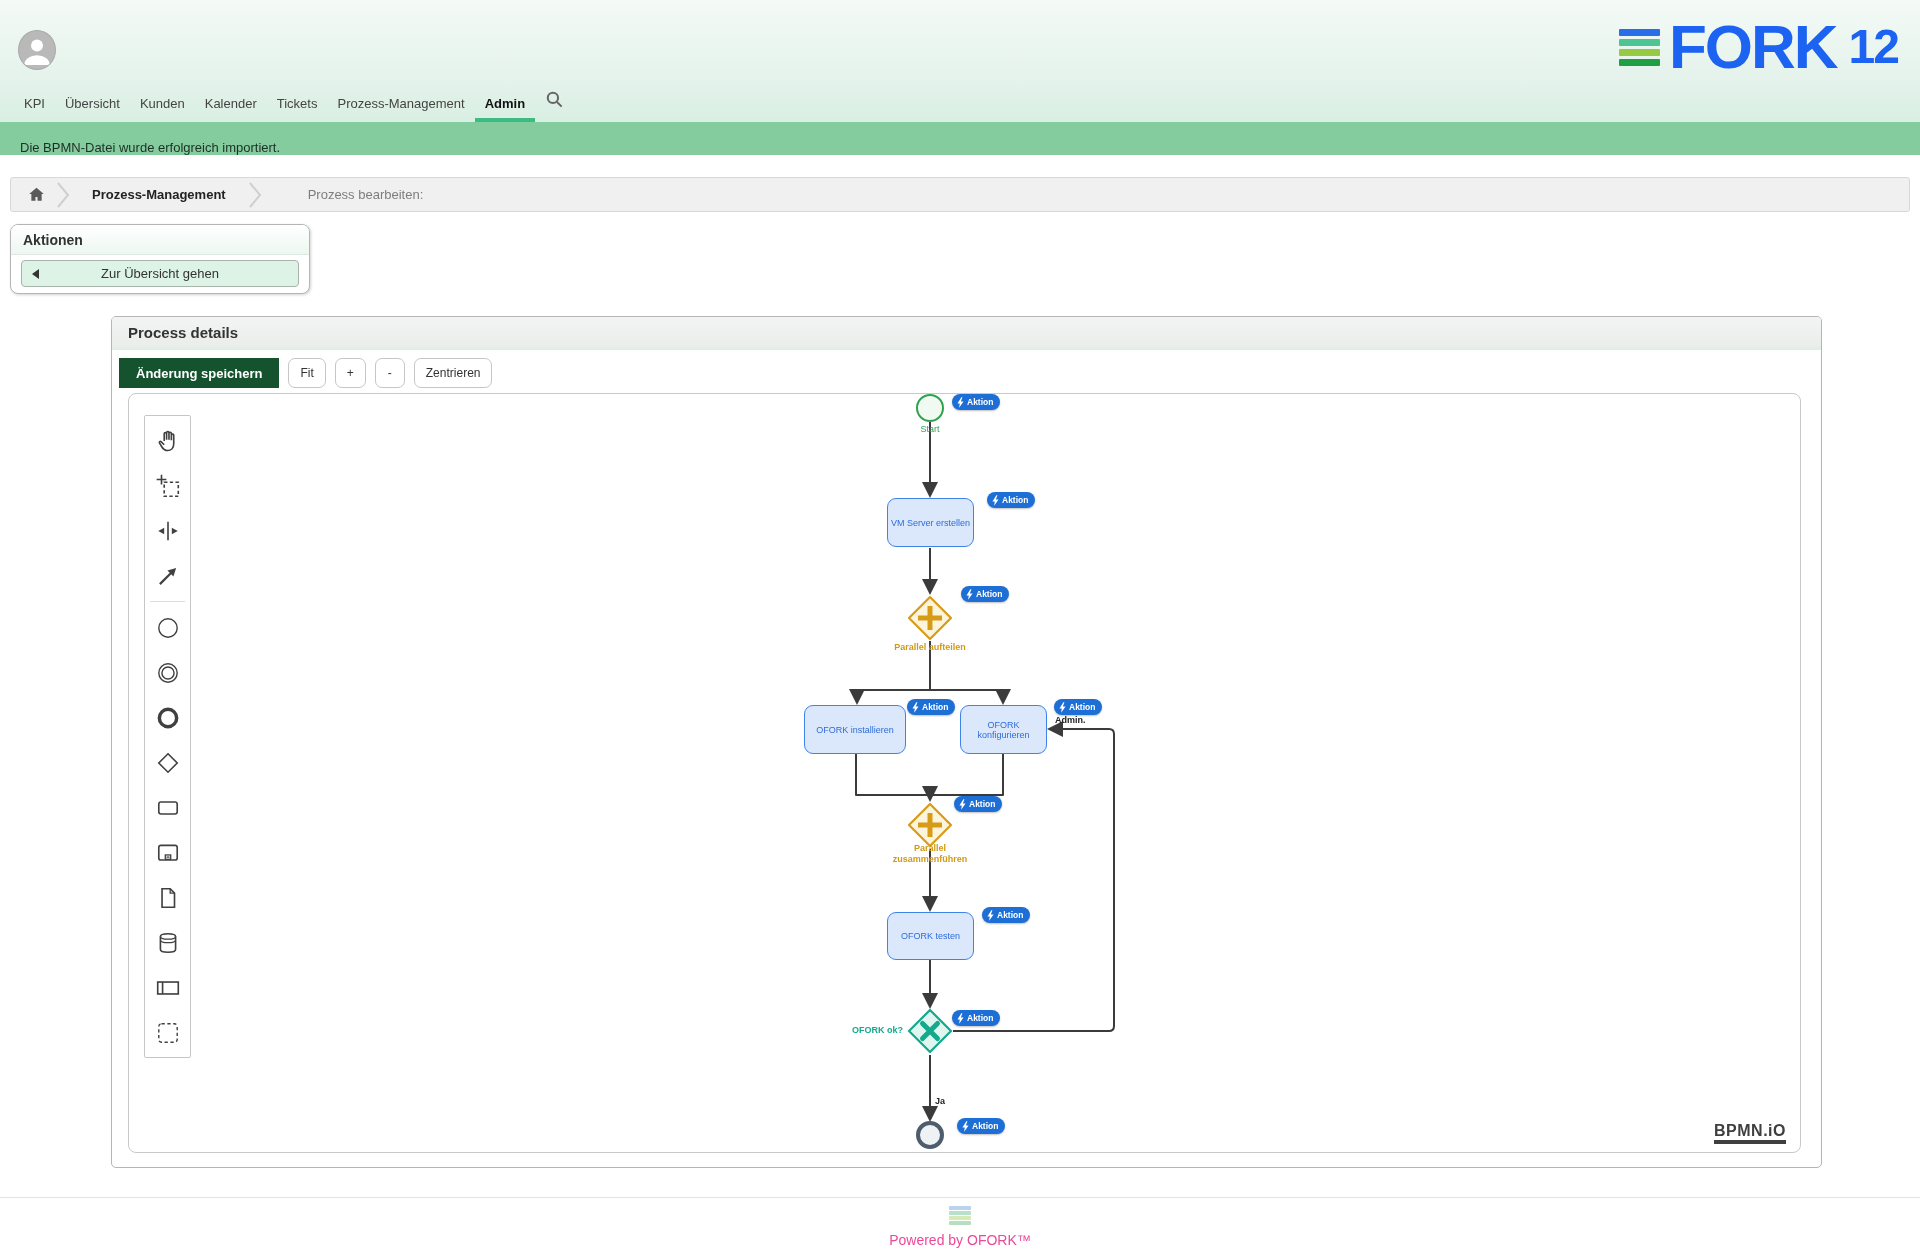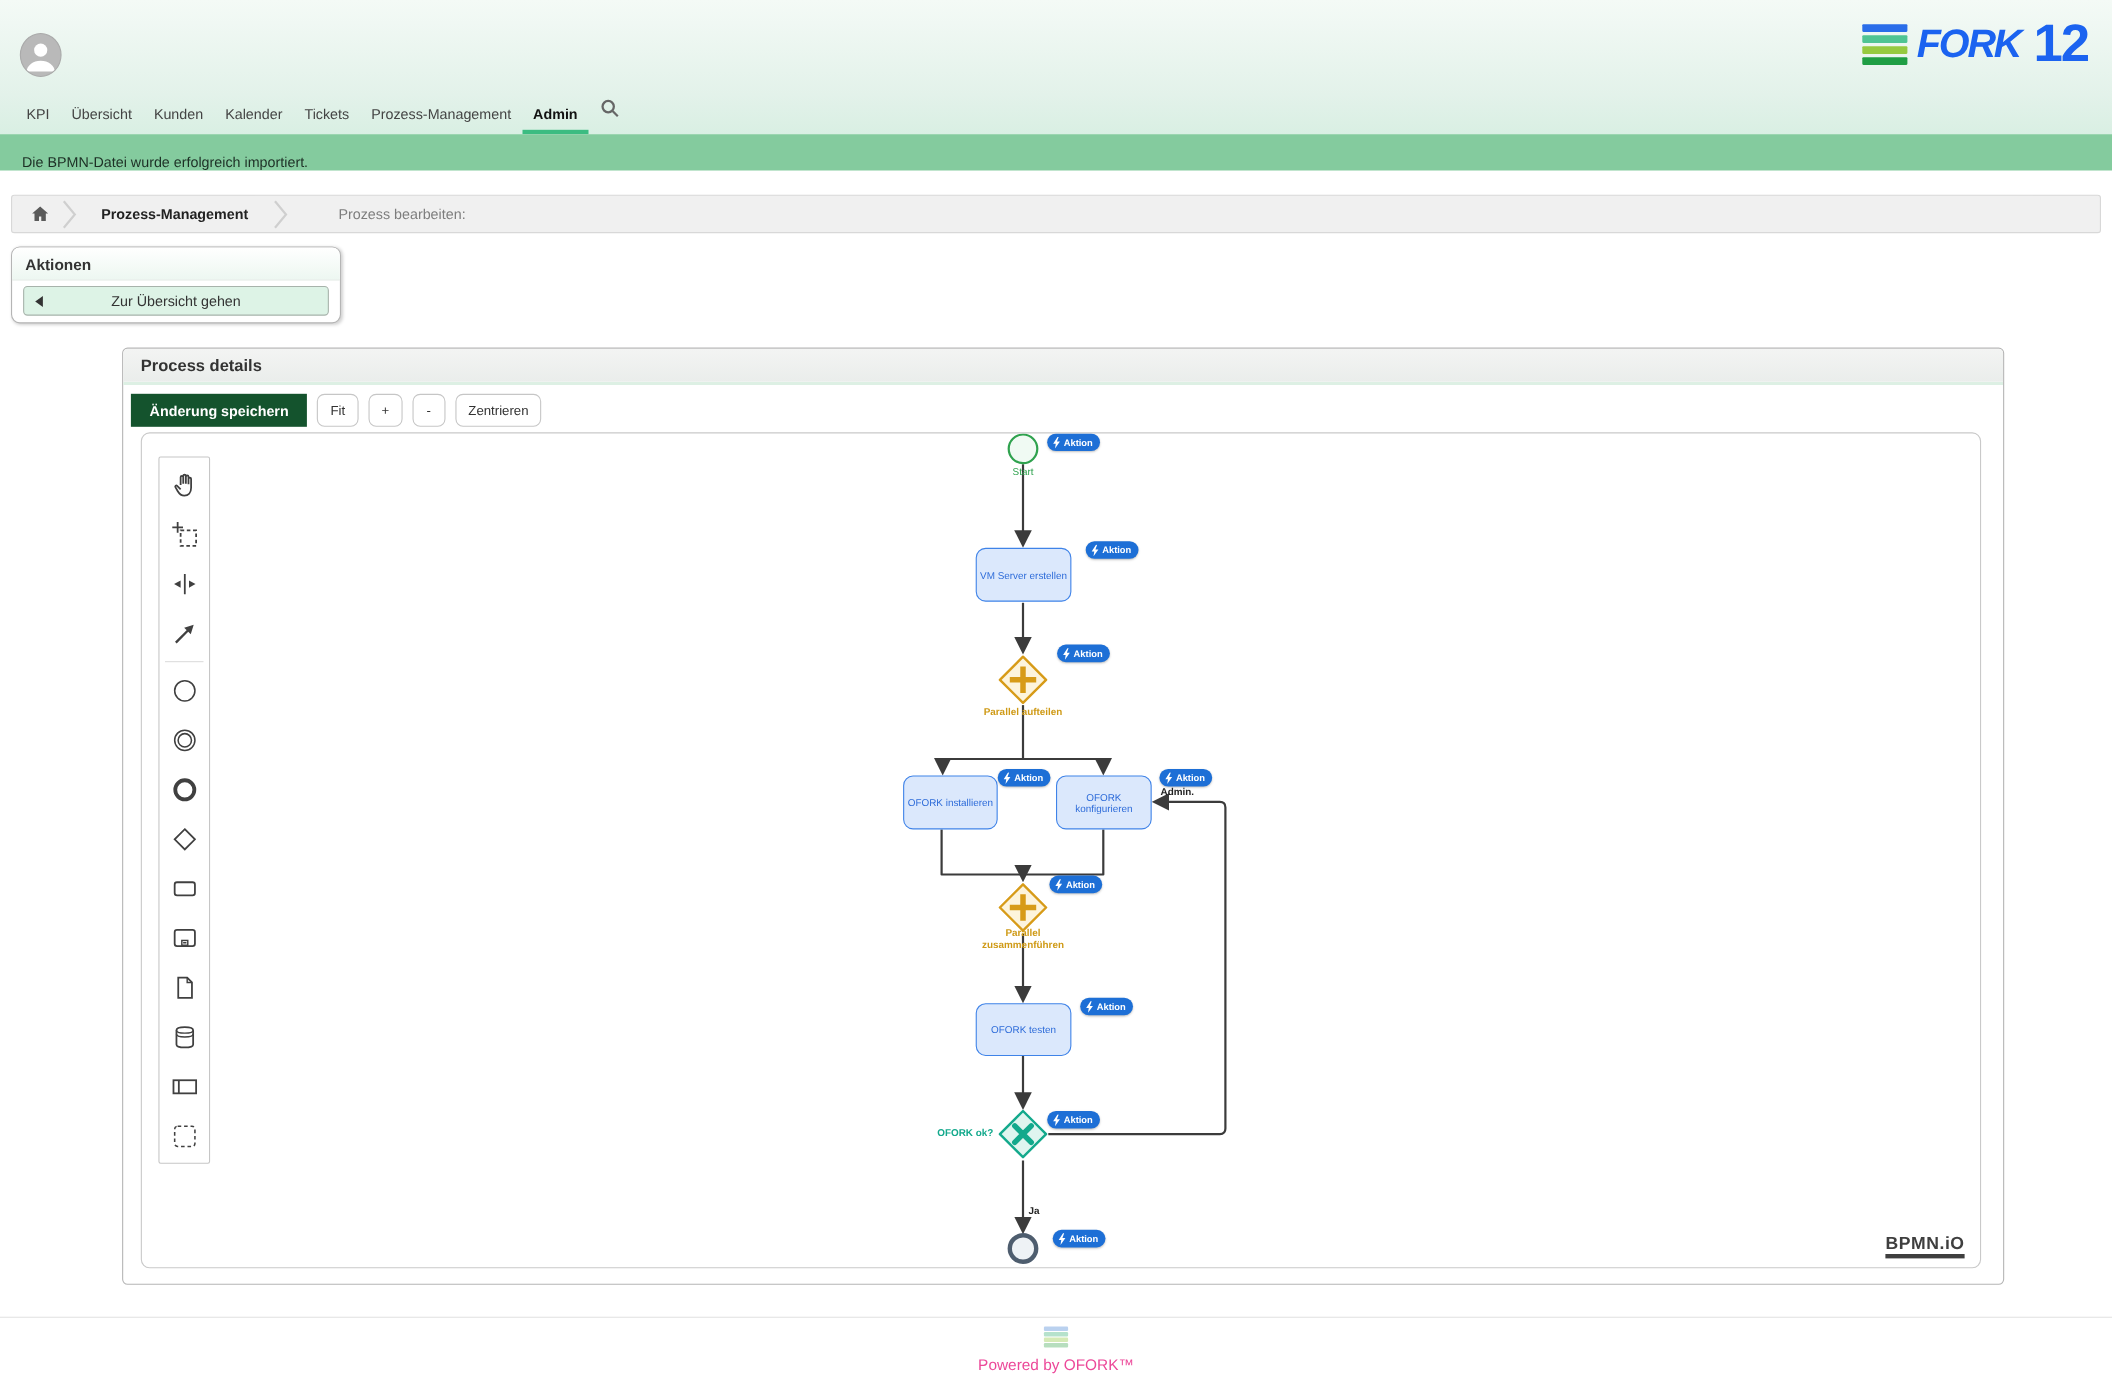--- a/index.html
+++ b/index.html
@@ -12,21 +12,21 @@
   .avatar { position:absolute; left:18px; top:30px; width:38px; height:40px; border-radius:50%;
             background:#b9b9b9; overflow:hidden; border:1px solid #aaa; }
   .avatar svg { display:block; }
   .nav { position:absolute; left:14px; bottom:0; display:flex; align-items:flex-end; }
   .nav-item { padding:8px 10px 11px 10px; font-size:13px; color:#444; cursor:pointer; }
   .nav-item.active { font-weight:bold; color:#111; border-bottom:4px solid #3cbc81; padding-bottom:7px; }
   .nav-search { padding:6px 10px 9px 10px; }
   .logo { position:absolute; right:22px; top:16px; display:flex; align-items:center; }
   .logo-bars { display:flex; flex-direction:column; gap:3px; margin-right:9px; }
   .logo-bars i { display:block; width:41px; height:7px; border-radius:1px; }
-  .logo-text { font-size:36px; font-weight:bold; color:#1b63f0; letter-spacing:-2px; line-height:1;font-style:italic; }
+  .logo-text { font-size:62px; font-weight:bold; color:#1b63f0; letter-spacing:-2px; line-height:1; }
   .logo-num  { font-size:48px; font-weight:bold; color:#1b63f0; letter-spacing:-2px; line-height:1; margin-left:12px; }
 
   
   .notice { position:absolute; left:0; top:122px; width:1920px; height:33px; background:#84cb9e;
             display:flex; align-items:flex-end; padding-left:20px; font-size:13px; color:#1d2f25; }
 
   
   .crumbbar { position:absolute; left:10px; top:177px; width:1900px; height:35px; background:#f0f0f0;
               border:1px solid #d8d8d8; border-radius:3px; display:flex; align-items:center; padding-left:16px; }
   .crumb-sep { margin:0 10px; }
@@ -287,21 +287,21 @@
       <div class="task" style="left:758px; top:104px; width:87px; height:49px;">
         <span>VM Server erstellen</span>
       </div>
 
       <svg class="gw" style="left:778px; top:201px;" viewBox="0 0 46 46">
         <path d="M23 2 44 23 23 44 2 23Z" fill="#fdf4dc" stroke="#d79b18" stroke-width="2.2" stroke-linejoin="round"></path>
         <path d="M23 11v24M11 23h24" stroke="#d79b18" stroke-width="5" fill="none"></path>
       </svg>
       <div class="node-label lbl-orange" style="left:740px; top:248px; width:122px;">Parallel aufteilen</div>
 
-      <div class="task" style="left:692px; top:311px; width:86px; height:49px;">
+      <div class="task" style="left:675px; top:311px; width:102px; height:49px;">
         <span>OFORK installieren</span>
       </div>
       <div class="task" style="left:831px; top:311px; width:87px; height:49px;">
         <span>OFORK konfigurieren</span>
       </div>
       <div class="node-label lbl-dark" style="left:926px; top:321px; width:44px; text-align:left;">Admin.</div>
 
       <svg class="gw" style="left:778px; top:408px;" viewBox="0 0 46 46">
         <path d="M23 2 44 23 23 44 2 23Z" fill="#fdf4dc" stroke="#d79b18" stroke-width="2.2" stroke-linejoin="round"></path>
         <path d="M23 11v24M11 23h24" stroke="#d79b18" stroke-width="5" fill="none"></path>

